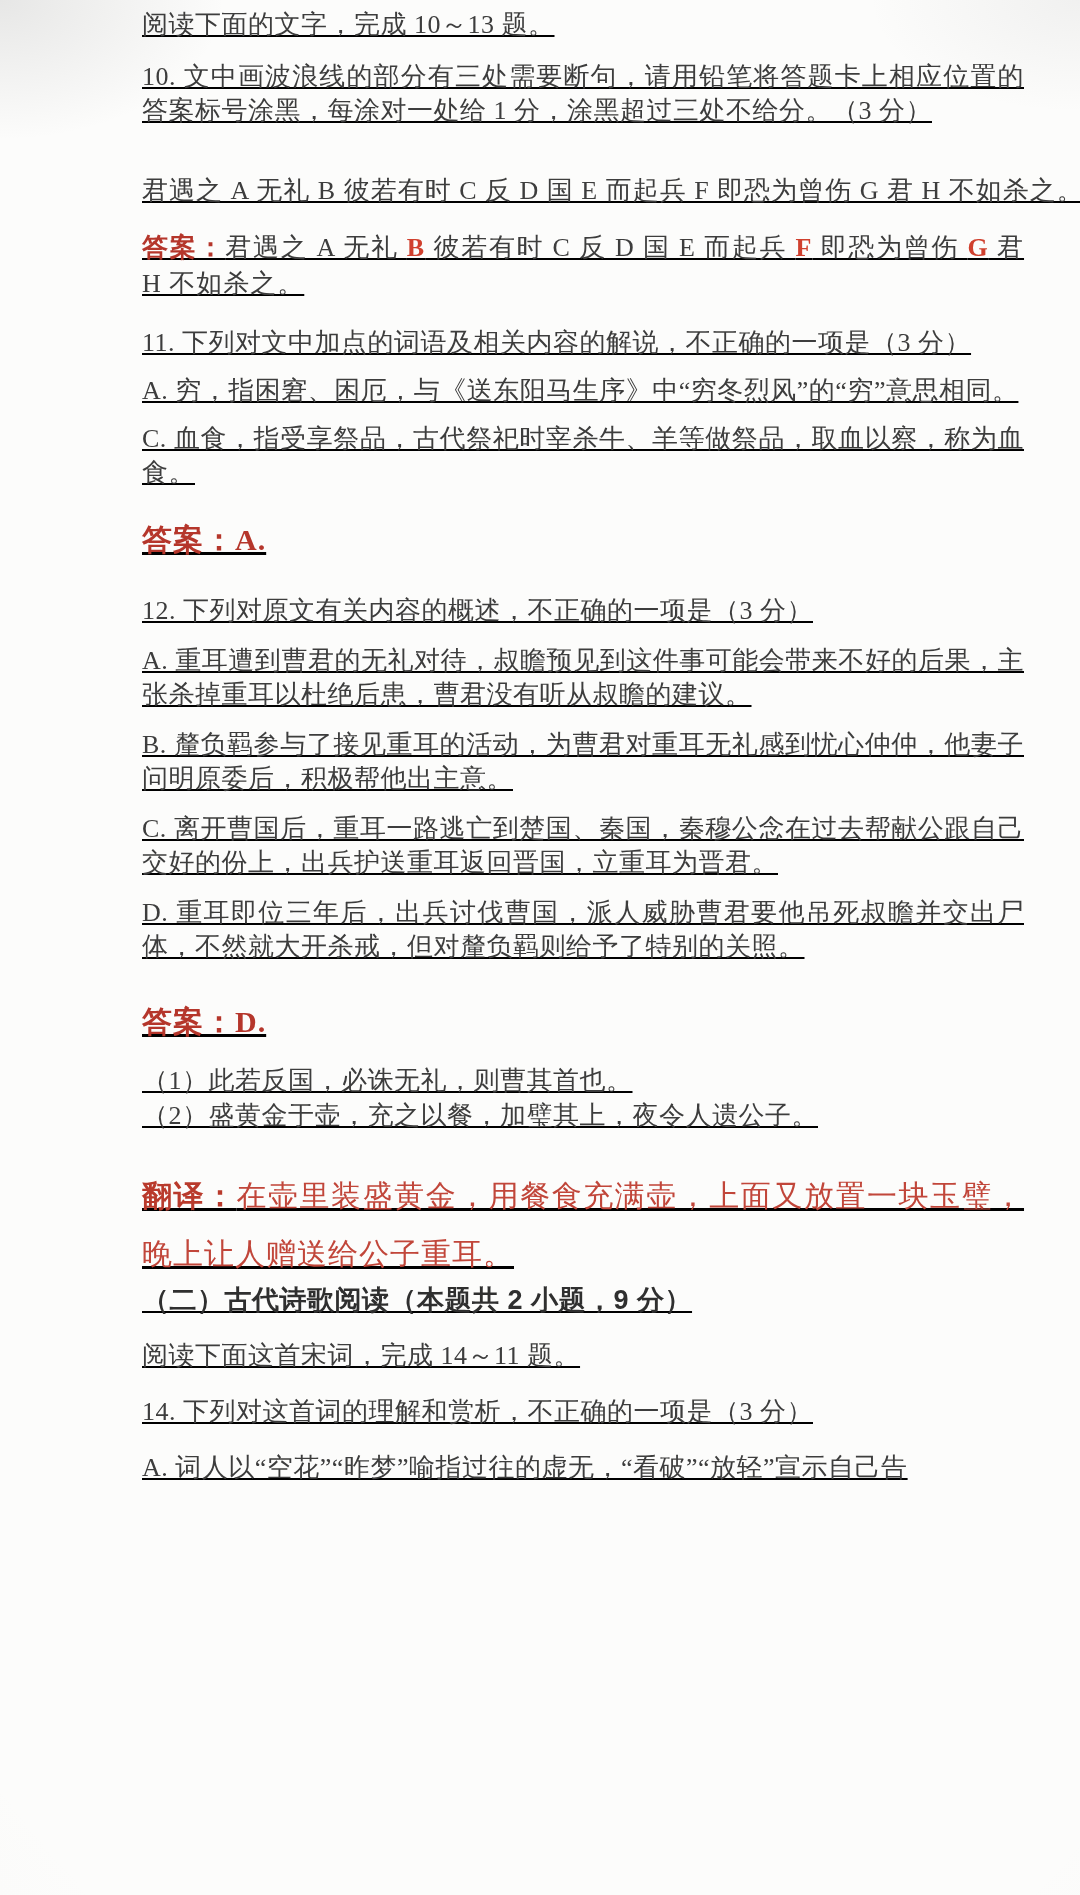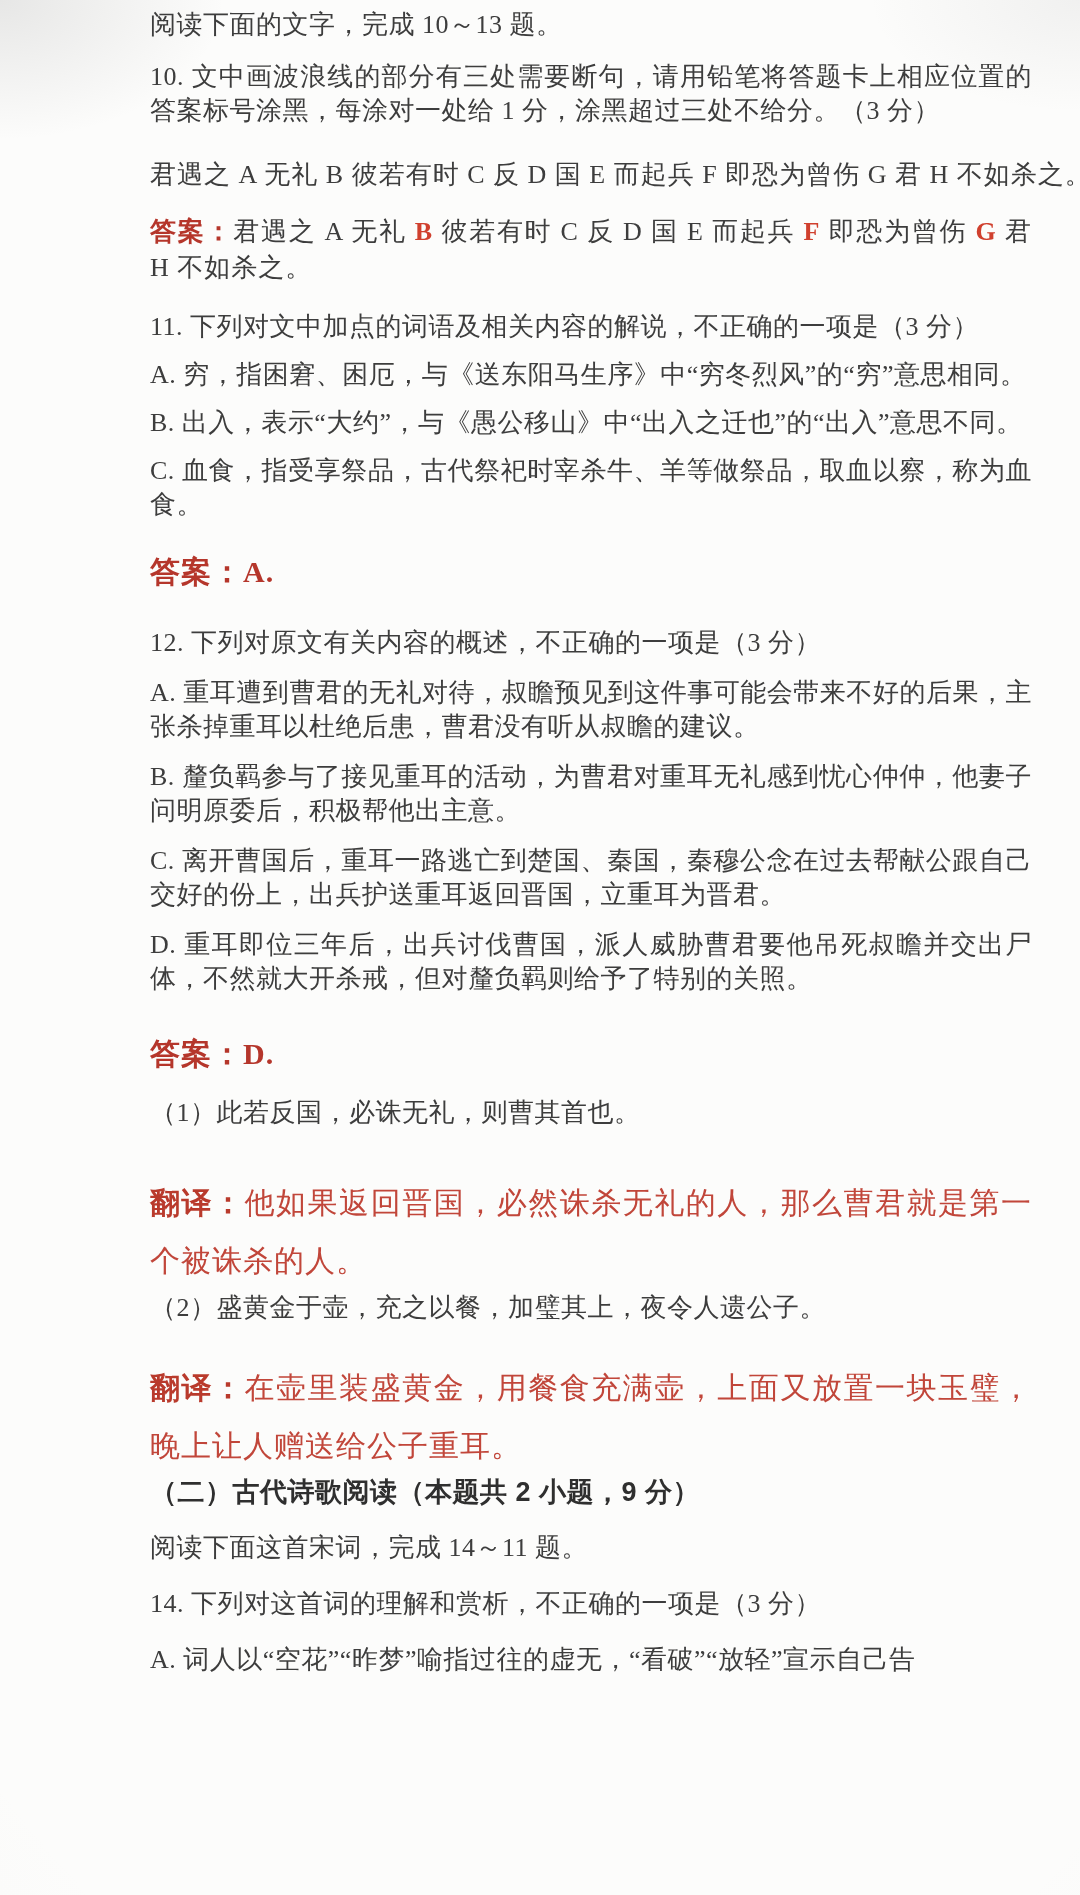--- a/index.html
+++ b/index.html
@@ -9,22 +9,23 @@
     overflow:hidden;
     background:
       radial-gradient(140% 120% at 52% 45%, rgba(255,255,255,0) 55%, rgba(190,190,188,0.18) 100%),
       radial-gradient(320px 200px at 0% 0%, rgba(120,120,120,0.16), rgba(120,120,120,0) 70%),
       radial-gradient(300px 160px at 100% 0%, rgba(140,140,140,0.10), rgba(140,140,140,0) 70%),
       #fcfcfb;
     font-family:"Liberation Serif","DejaVu Serif",serif;
   }
   .content{
     position:absolute;
-    left:150px;top:0;
+    left:142px;top:0;
     width:882px;
+    text-decoration:underline;
   }
   .para{
     font-size:26px;
     line-height:34px;
     color:#3d3d3d;
     text-align:justify;
     letter-spacing:0.5px;
   }
   .sentence{
     white-space:nowrap;
@@ -72,49 +73,45 @@
 </head>
 <body>
 
 <div class="page">
   <div class="content">
 
     <div class="para" style="margin-top:8px">阅读下面的文字，完成 10～13 题。</div>
 
     <div class="para" style="margin-top:18px">10. 文中画波浪线的部分有三处需要断句，请用铅笔将答题卡上相应位置的答案标号涂黑，每涂对一处给 1 分，涂黑超过三处不给分。（3 分）</div>
 
-    <div class="para sentence" style="margin-top:30px">君遇之 A 无礼 B 彼若有时 C 反 D 国 E 而起兵 F 即恐为曾伤 G 君 H 不如杀之。</div>
+    <div class="para sentence" style="margin-top:46px">君遇之 A 无礼 B 彼若有时 C 反 D 国 E 而起兵 F 即恐为曾伤 G 君 H 不如杀之。</div>
 
     <div class="ans-mixed" style="margin-top:22px">
       <span class="red-label">答案：</span><span>君遇之 A 无礼 </span><span class="red-letter">B</span><span> 彼若有时 C 反 D 国 E 而起兵 </span><span class="red-letter">F</span><span> 即恐为曾伤 </span><span class="red-letter">G</span><span> 君 H 不如杀之。</span>
     </div>
 
     <div class="para" style="margin-top:24px">11. 下列对文中加点的词语及相关内容的解说，不正确的一项是（3 分）</div>
 
     <div class="para" style="margin-top:14px">A. 穷，指困窘、困厄，与《送东阳马生序》中“穷冬烈风”的“穷”意思相同。</div>
-    <div class="para" style="margin-top:14px">B. 出入，表示“大约”，与《愚公移山》中“出入之迁也”的“出入”意思不同。</div>
     <div class="para" style="margin-top:14px">C. 血食，指受享祭品，古代祭祀时宰杀牛、羊等做祭品，取血以察，称为血食。</div>
 
     <div class="ans-line" style="margin-top:30px">答案：A.</div>
 
     <div class="para" style="margin-top:34px">12. 下列对原文有关内容的概述，不正确的一项是（3 分）</div>
 
     <div class="para" style="margin-top:16px">A. 重耳遭到曹君的无礼对待，叔瞻预见到这件事可能会带来不好的后果，主张杀掉重耳以杜绝后患，曹君没有听从叔瞻的建议。</div>
     <div class="para" style="margin-top:16px">B. 釐负羁参与了接见重耳的活动，为曹君对重耳无礼感到忧心仲仲，他妻子问明原委后，积极帮他出主意。</div>
     <div class="para" style="margin-top:16px">C. 离开曹国后，重耳一路逃亡到楚国、秦国，秦穆公念在过去帮献公跟自己交好的份上，出兵护送重耳返回晋国，立重耳为晋君。</div>
     <div class="para" style="margin-top:16px">D. 重耳即位三年后，出兵讨伐曹国，派人威胁曹君要他吊死叔瞻并交出尸体，不然就大开杀戒，但对釐负羁则给予了特别的关照。</div>
 
     <div class="ans-line" style="margin-top:38px">答案：D.</div>
 
 
     <div class="para" style="margin-top:22px">（1）此若反国，必诛无礼，则曹其首也。</div>
 
-    <div class="trans" style="margin-top:44px">
-      <span class="red-label">翻译：</span><span>他如果返回晋国，必然诛杀无礼的人，那么曹君就是第一个被诛杀的人。</span>
-    </div>
 
     <div class="para" style="margin-top:1px">（2）盛黄金于壶，充之以餐，加璧其上，夜令人遗公子。</div>
 
     <div class="trans" style="margin-top:34px">
       <span class="red-label">翻译：</span><span>在壶里装盛黄金，用餐食充满壶，上面又放置一块玉璧，晚上让人赠送给公子重耳。</span>
     </div>
 
     <div class="heading" style="margin-top:0px">（二）古代诗歌阅读（本题共 2 小题，9 分）</div>
 
     <div class="para" style="margin-top:22px">阅读下面这首宋词，完成 14～11 题。</div>

